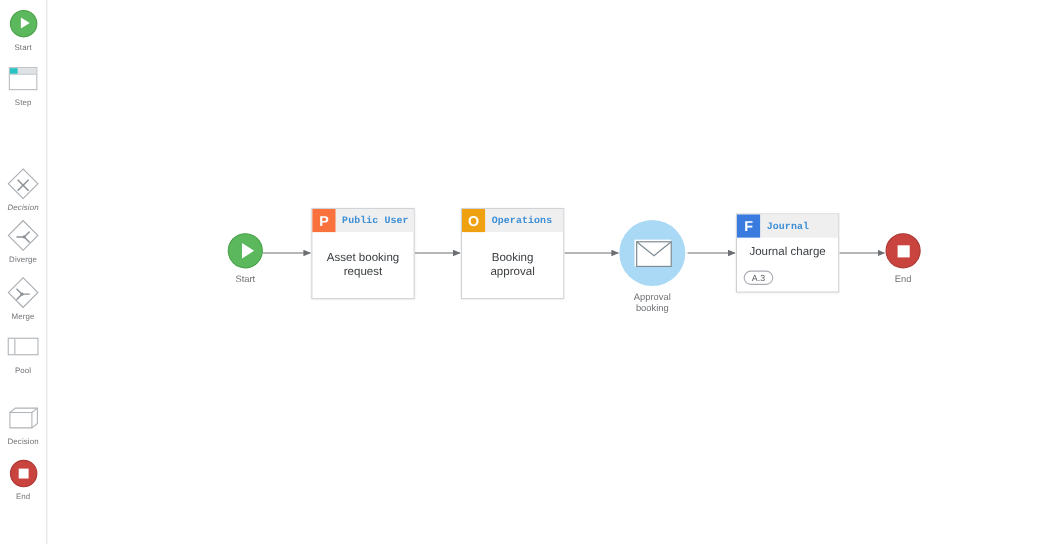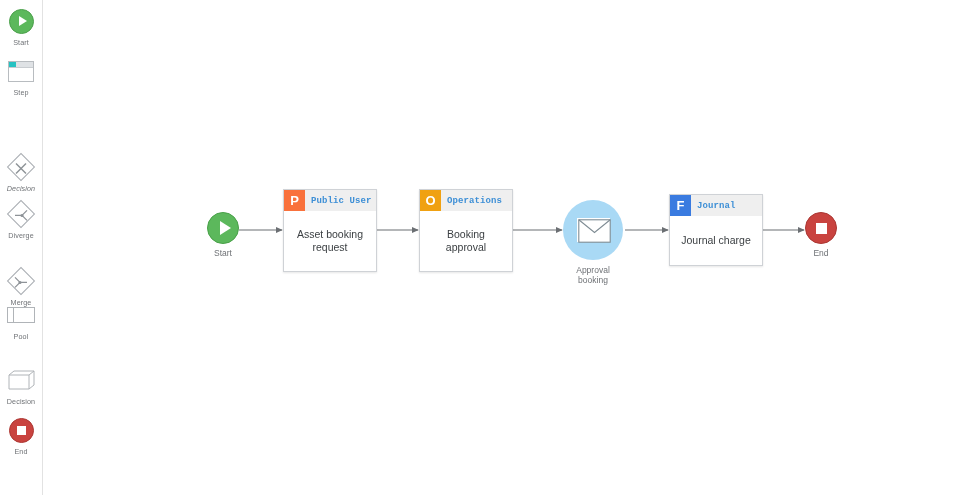--- a/index.html
+++ b/index.html
@@ -286,21 +286,21 @@
             <line x1="5" y1="11" x2="12" y2="11" stroke="#8d9297" stroke-width="1.3"></line>
             <line x1="12" y1="11" x2="17" y2="6" stroke="#8d9297" stroke-width="1.3"></line>
             <line x1="12" y1="11" x2="17" y2="16" stroke="#8d9297" stroke-width="1.3"></line>
             <circle cx="12" cy="11" r="1.5" fill="#8d9297"></circle>
           </svg>
         </div>
       </div>
       <div class="palette-label">Diverge</div>
     </div>
 
-    <div class="palette-item" style="top:266px;">
+    <div class="palette-item" style="top:251px;">
       <div class="palette-glyph">
         <div class="dia">
           <svg width="22" height="22" viewBox="0 0 22 22">
             <line x1="5" y1="6" x2="10" y2="11" stroke="#8d9297" stroke-width="1.3"></line>
             <line x1="5" y1="16" x2="10" y2="11" stroke="#8d9297" stroke-width="1.3"></line>
             <line x1="10" y1="11" x2="17" y2="11" stroke="#8d9297" stroke-width="1.3"></line>
             <circle cx="10" cy="11" r="1.5" fill="#8d9297"></circle>
           </svg>
         </div>
       </div>
@@ -409,20 +409,24 @@
     </div>
 
     <div class="card" style="left:625px; top:194px; width:94px; height:72px;">
       <div class="card-head">
         <div class="card-badge" style="background:#3a7be0;">F</div>
         <div class="card-role">Journal</div>
       </div>
       <div class="card-body">
         <span>Journal charge</span>
       </div>
+      <div class="card-foot">
+        <span class="step-pill">A.3</span>
+        <span></span>
+      </div>
     </div>
 
     <div class="term" style="left:761px; top:212px;">
       <div class="term-circle term-end">
         <span class="sq2"></span>
       </div>
       <div class="term-label">End</div>
     </div>
 
   </div>

